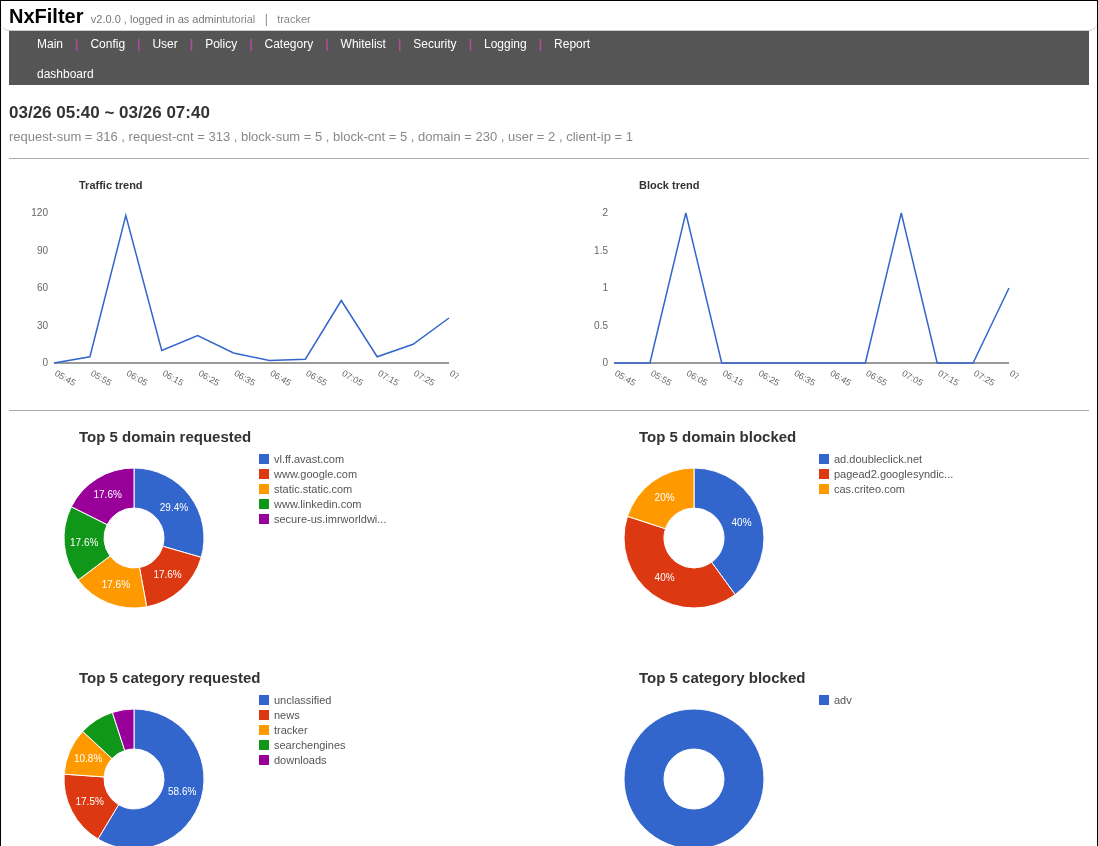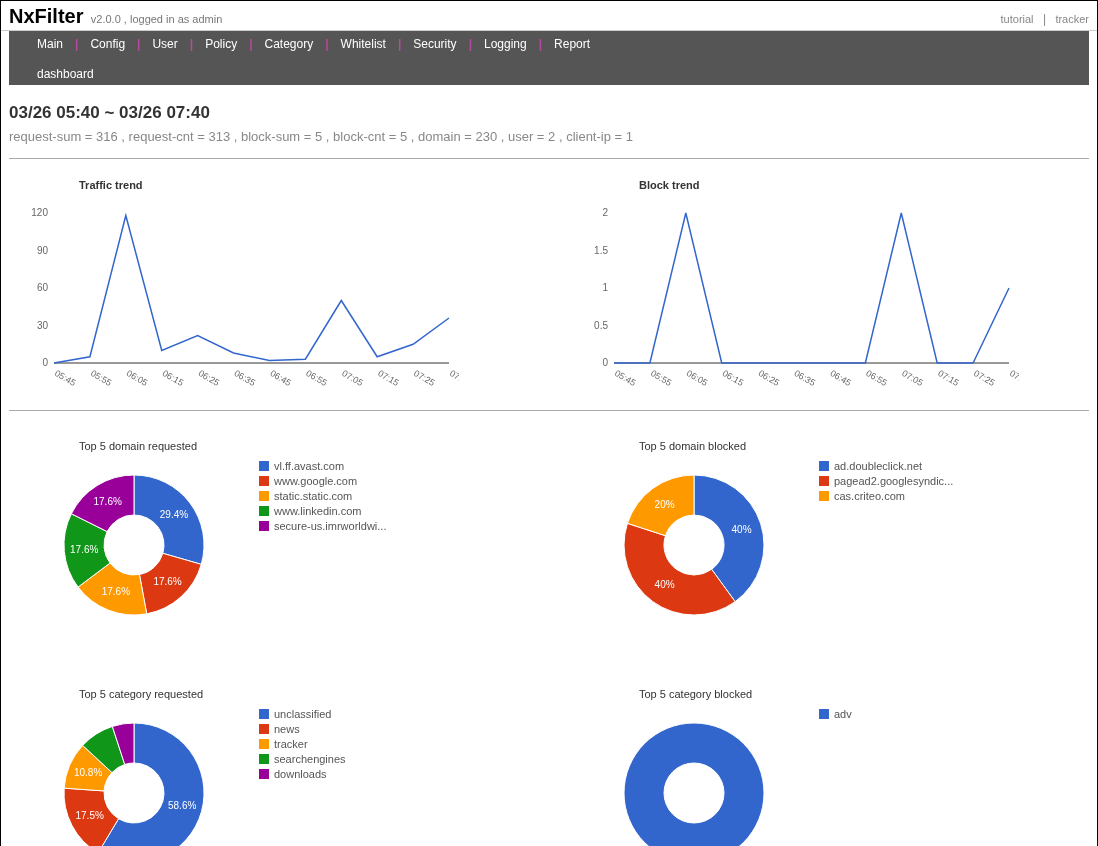--- a/index.html
+++ b/index.html
@@ -1,35 +1,35 @@
 <!DOCTYPE html>
 <html><head>
 <meta charset="utf-8">
 <style>
   * { box-sizing: border-box; margin: 0; padding: 0; }
   body { font-family: Arial, Helvetica, sans-serif; font-size: 12px; color: #333; background: #fff; width: 1098px; }
   .page { border: 1px solid #000; padding: 0; }
-  .topbar { display: flex; justify-content: space-between; align-items: baseline; padding: 4px 8px 2px 8px; border-bottom: 1px solid #ccc; }
+  .topbar { display: flex; justify-content: flex-start; align-items: baseline; padding: 4px 8px 2px 8px; border-bottom: 1px solid #ccc; border-radius: 8px; }
   .brand { font-size: 20px; font-weight: bold; color: #000; }
   .brand-sub { font-size: 11px; color: #777; margin-left: 4px; font-weight: normal; }
   .toplinks a { color: #888; text-decoration: none; font-size: 11px; }
   .toplinks .sep { color: #888; margin: 0 6px; }
   .nav { background: #555; color: #fff; padding: 6px 12px 4px 28px; margin: 0 8px; }
   .nav .row1 { display: flex; align-items: center; flex-wrap: wrap; }
   .nav a { color: #fff; text-decoration: none; font-size: 12px; }
   .nav .div { color: #b44a9d; margin: 0 12px; font-weight: bold; }
   .nav .row2 { margin-top: 16px; font-size: 11px; }
   .content { padding: 8px; }
   h2.range { font-size: 17px; font-weight: bold; margin: 10px 0 6px 0; }
   .stats { color: #888; font-size: 13px; margin-bottom: 8px; }
   hr.sep { border: none; border-top: 1px solid #aaa; margin: 14px 0; }
   .row { display: flex; gap: 40px; }
   .cell { flex: 1; position: relative; }
   .chart-title { font-size: 11px; font-weight: bold; margin: 6px 0 12px 70px; color: #333; }
-  .pie-title { font-size: 11px; font-weight: normal; margin: 15px 0 8px 70px; color: #333; }
+  .pie-title { font-size: 15px; font-weight: bold; margin: 3px 0 8px 70px; color: #333; }
   .legend { font-size: 11px; color: #555; }
   .legend .item { display: flex; align-items: center; margin-bottom: 3px; }
   .legend .sw { width: 10px; height: 10px; margin-right: 5px; }
   .pie-wrap { display: flex; align-items: flex-start; gap: 20px; }
   svg text { font-family: Arial, sans-serif; }
 </style>
 </head>
 <body>
 
 <div class="page">

